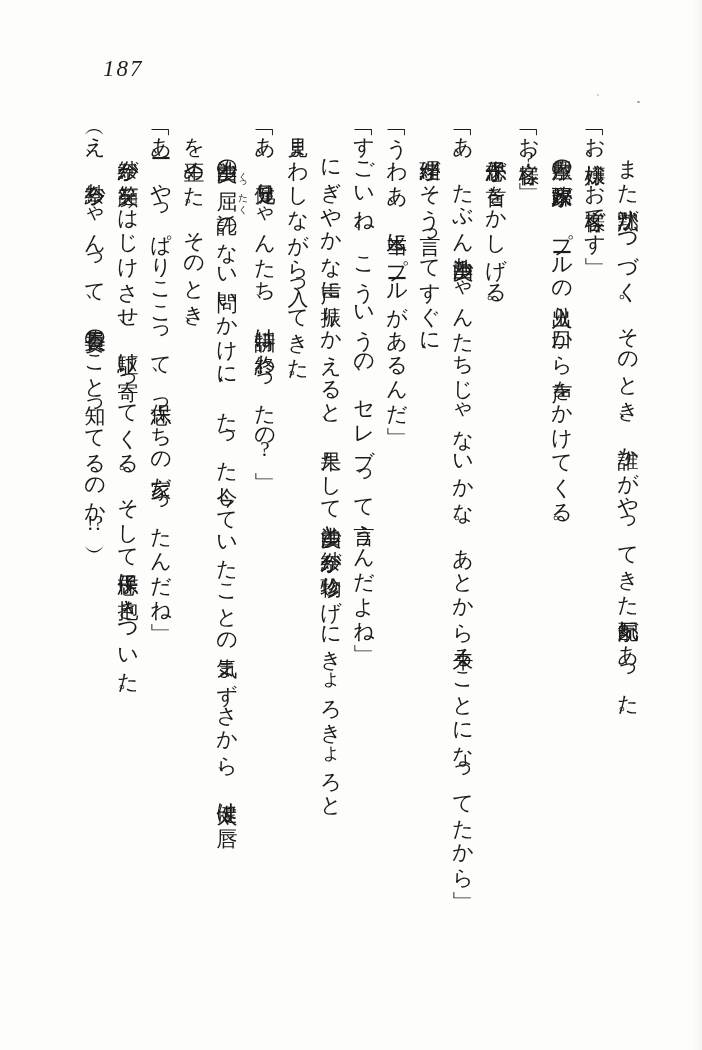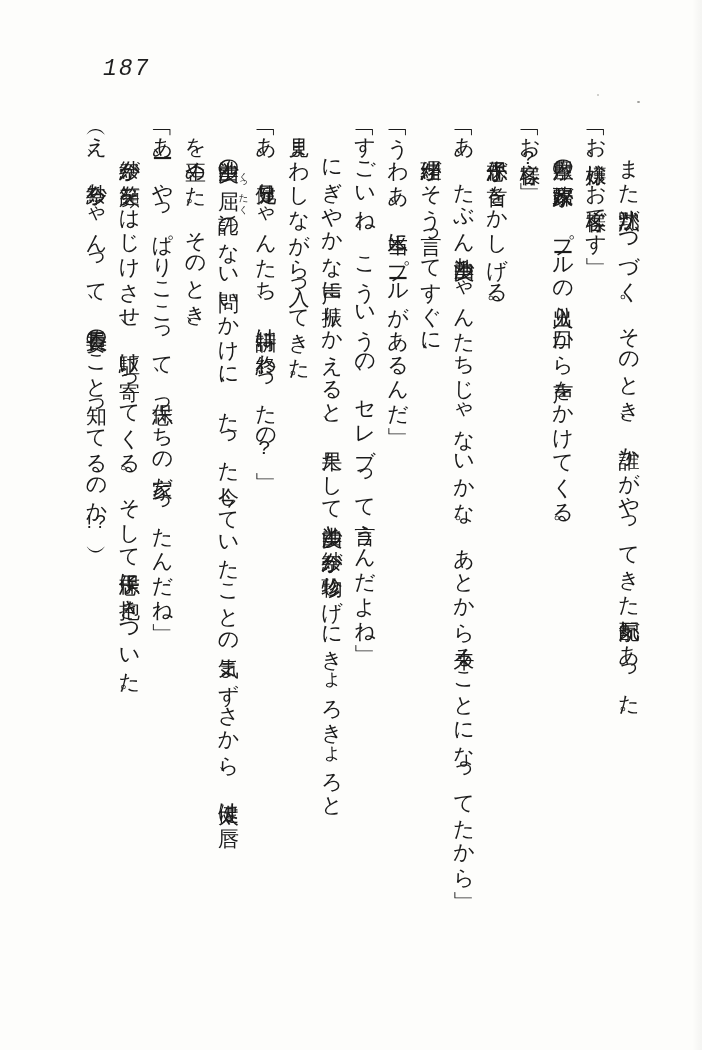--- a/index.html
+++ b/index.html
@@ -2,21 +2,21 @@
 <html lang="ja"><head>
 <meta charset="utf-8">
 <style>
   html, body { margin: 0; padding: 0; background: #e8e8e6; }
   .sheet {
     position: relative;
     width: 702px;
     height: 1050px;
     background: #fdfdfb;
     overflow: hidden;
-    font-family: Liberation Mono, monospace;
+    font-family: Liberation Serif, serif;
   }
   .page-number {
     position: absolute;
     left: 103px;
     top: 56px;
     font-style: italic;
     font-size: 23px;
     letter-spacing: 2px;
     color: #1f1f1f;
   }

